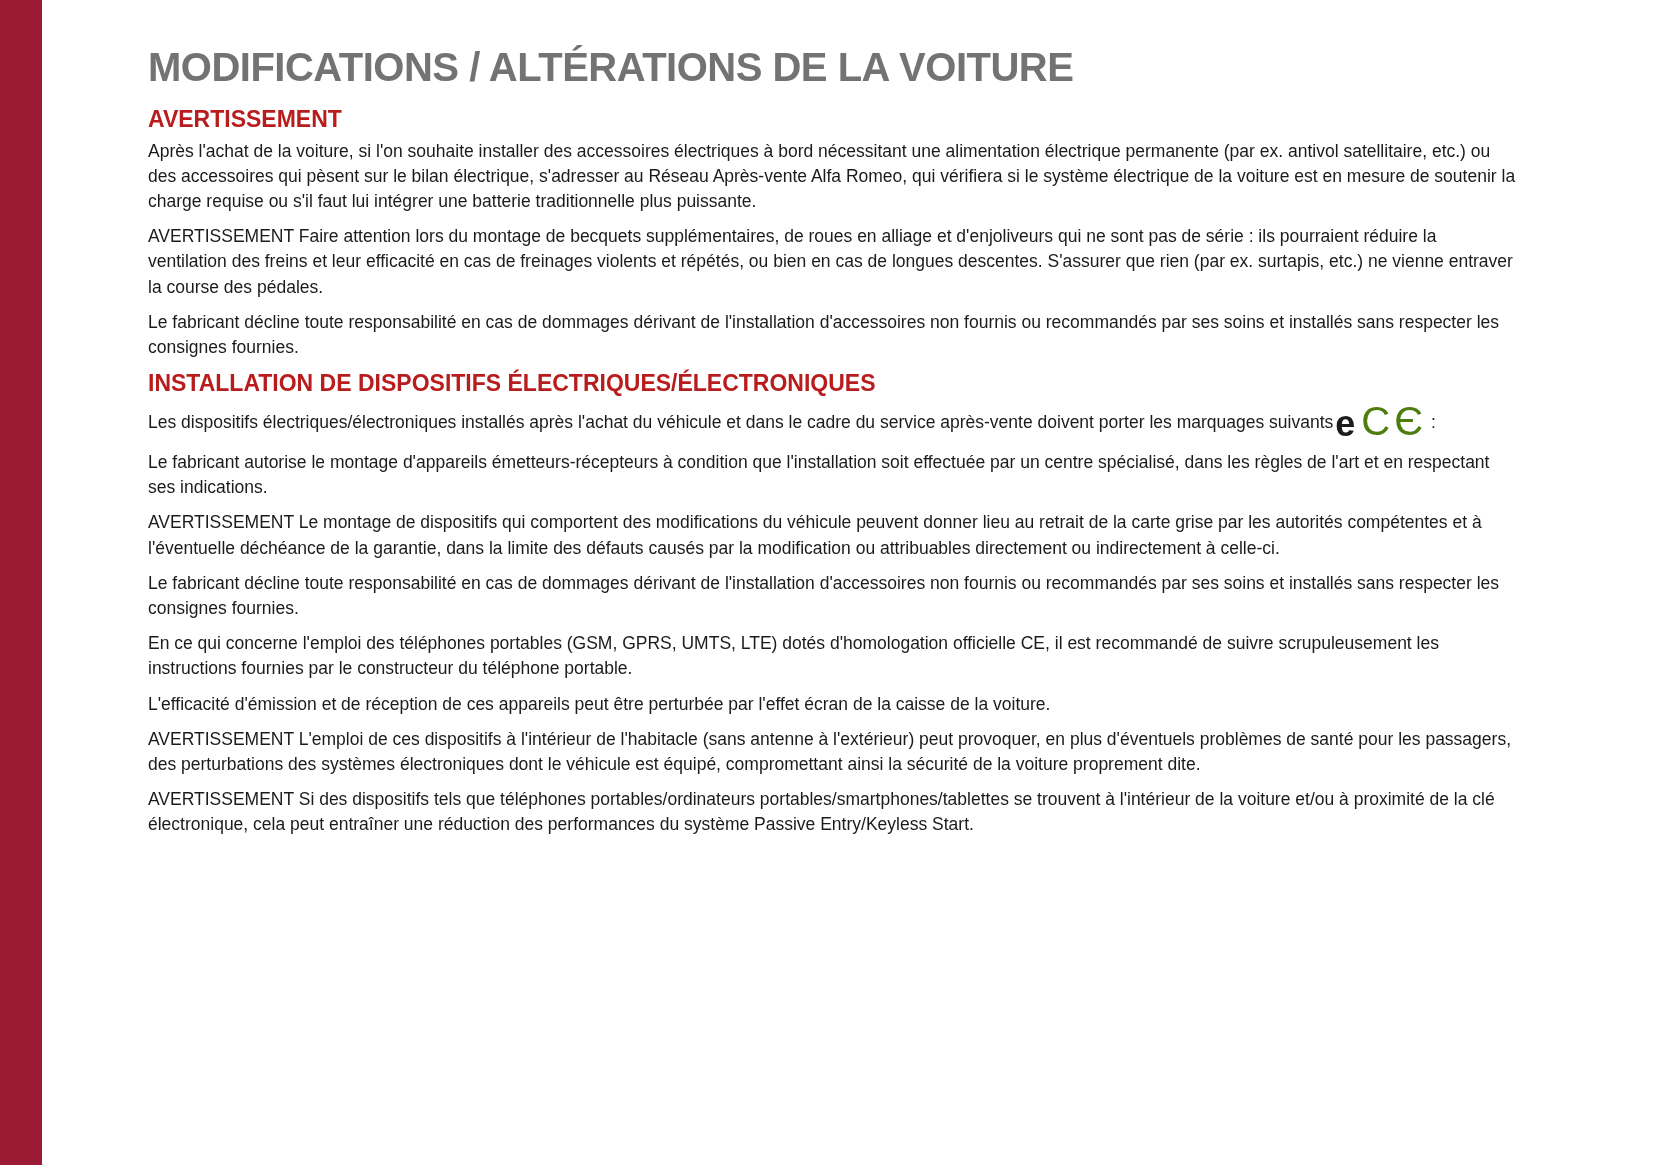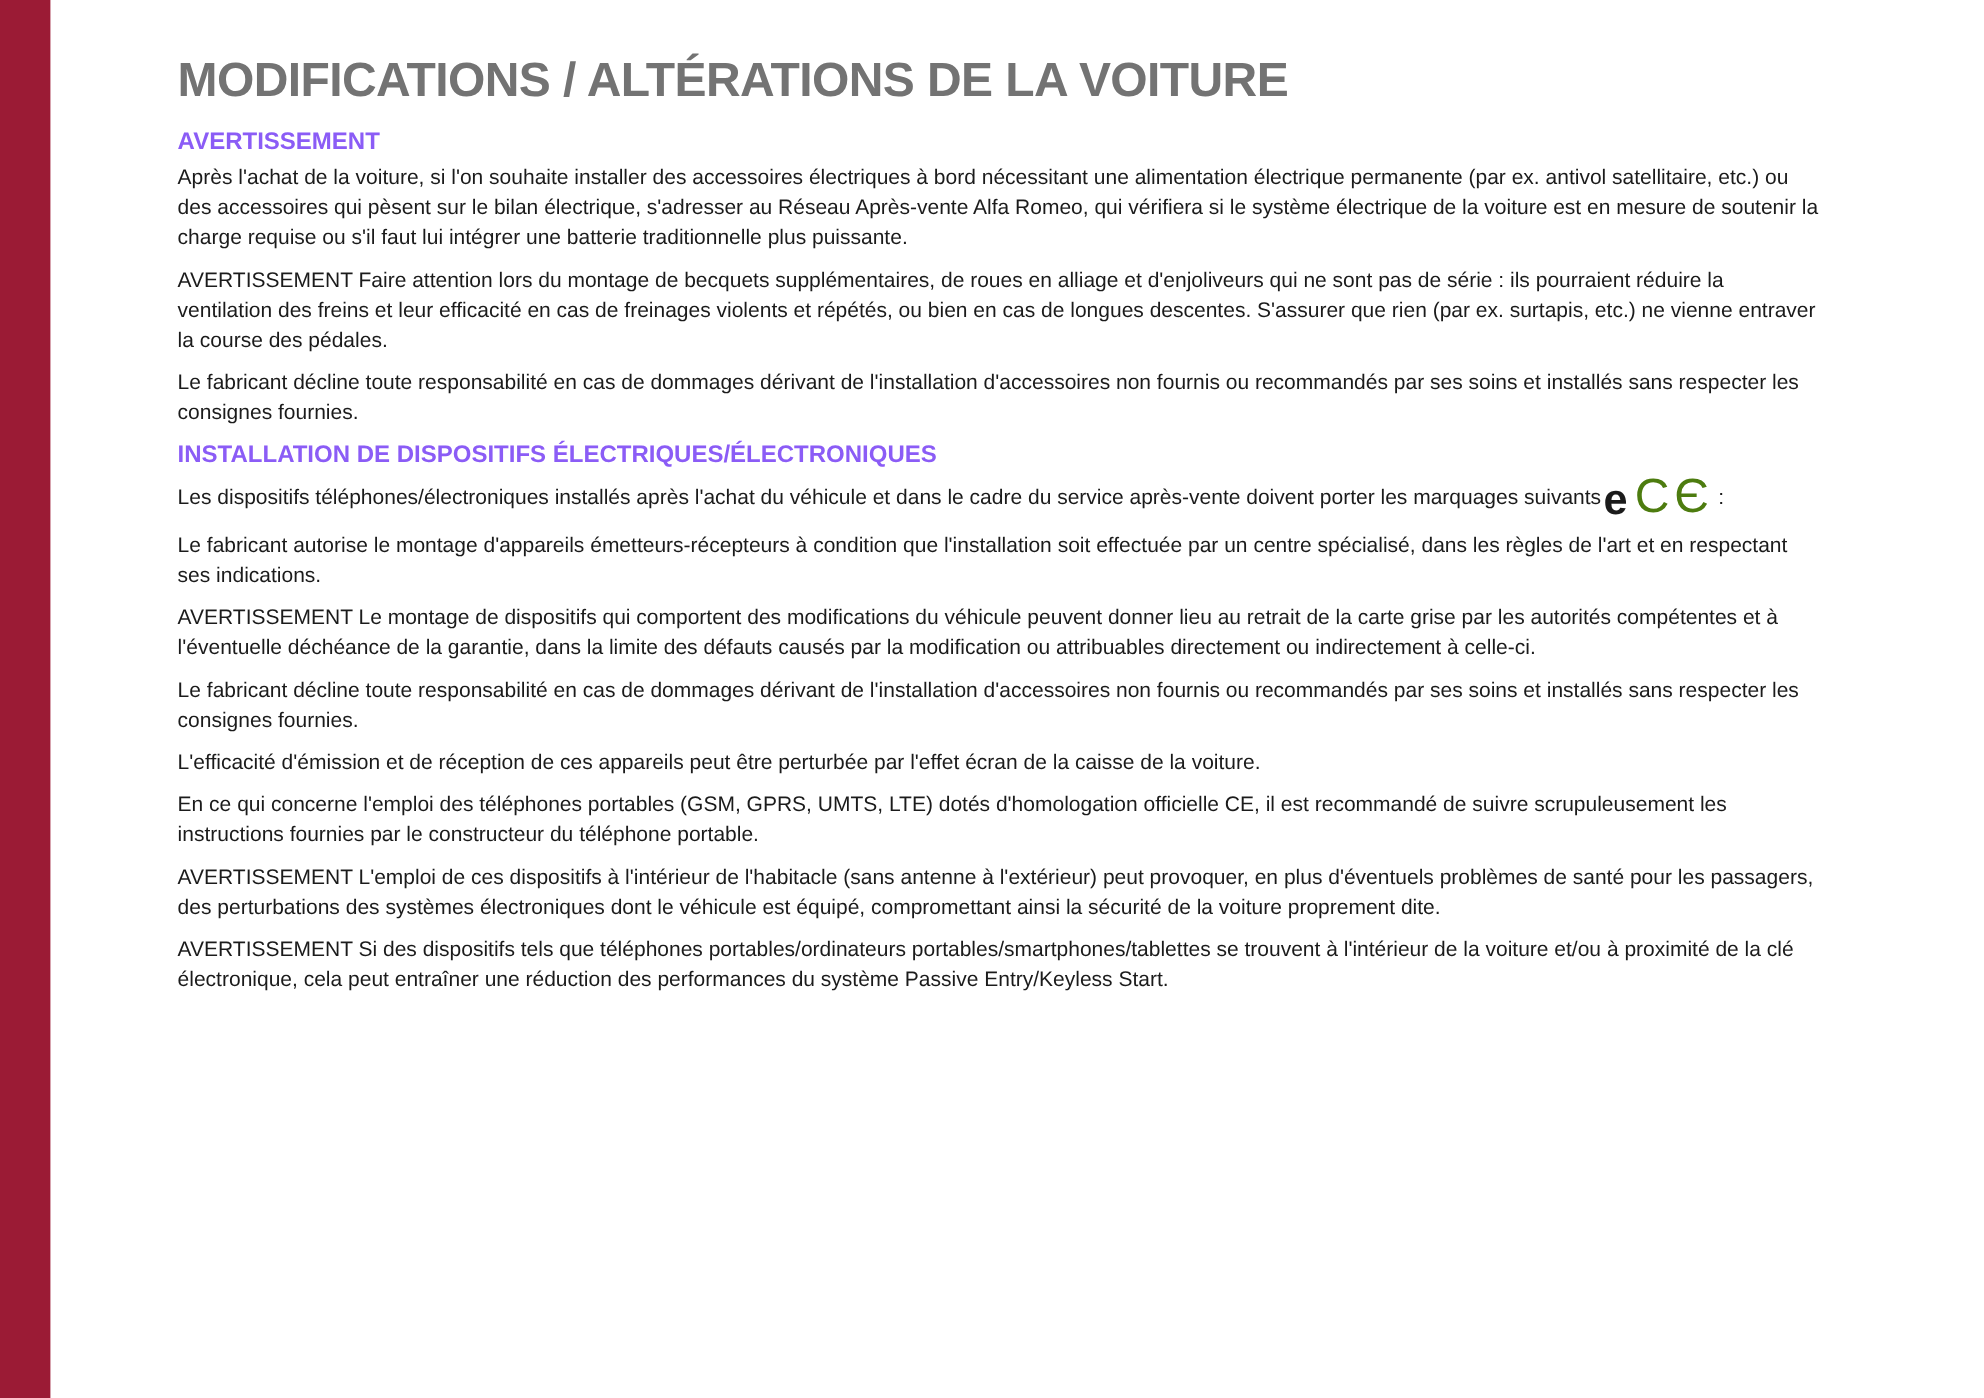--- a/index.html
+++ b/index.html
@@ -31,22 +31,22 @@
   }
   .page-title {
     color: #737373;
     font-size: 40px;
     font-weight: 800;
     letter-spacing: -0.5px;
     margin: 0 0 18px 0;
     line-height: 1.05;
   }
   .section-heading {
-    color: #8b5cf6;
-    font-size: 20px;
+    color: #b91c1c;
+    font-size: 23px;
     font-weight: 700;
     margin: 10px 0 5px 0;
     line-height: 1.2;
   }
   .body-paragraph {
     font-size: 17.5px;
     line-height: 1.44;
     margin: 0 0 10px 0;
   }
   .marking-paragraph {
@@ -88,26 +88,26 @@
   </section>
 
   <section>
     <p class="body-paragraph">Après l'achat de la voiture, si l'on souhaite installer des accessoires électriques à bord nécessitant une alimentation électrique permanente (par ex. antivol satellitaire, etc.) ou des accessoires qui pèsent sur le bilan électrique, s'adresser au Réseau Après-vente Alfa Romeo, qui vérifiera si le système électrique de la voiture est en mesure de soutenir la charge requise ou s'il faut lui intégrer une batterie traditionnelle plus puissante.</p>
     <p class="body-paragraph">AVERTISSEMENT Faire attention lors du montage de becquets supplémentaires, de roues en alliage et d'enjoliveurs qui ne sont pas de série : ils pourraient réduire la ventilation des freins et leur efficacité en cas de freinages violents et répétés, ou bien en cas de longues descentes. S'assurer que rien (par ex. surtapis, etc.) ne vienne entraver la course des pédales.</p>
     <p class="body-paragraph">Le fabricant décline toute responsabilité en cas de dommages dérivant de l'installation d'accessoires non fournis ou recommandés par ses soins et installés sans respecter les consignes fournies.</p>
   </section>
 
   <section>
     <h2 class="section-heading">INSTALLATION DE DISPOSITIFS ÉLECTRIQUES/ÉLECTRONIQUES</h2>
-    <p class="marking-paragraph"><span>Les dispositifs téléphones/électroniques installés après l'achat du véhicule et dans le cadre du service après-vente doivent porter les marquages suivants</span><span class="e-mark">e</span><span class="ce-mark">CЄ</span><span>:</span></p>
+    <p class="marking-paragraph"><span>Les dispositifs électriques/électroniques installés après l'achat du véhicule et dans le cadre du service après-vente doivent porter les marquages suivants</span><span class="e-mark">e</span><span class="ce-mark">CЄ</span><span>:</span></p>
     <p class="body-paragraph">Le fabricant autorise le montage d'appareils émetteurs-récepteurs à condition que l'installation soit effectuée par un centre spécialisé, dans les règles de l'art et en respectant ses indications.</p>
     <p class="body-paragraph">AVERTISSEMENT Le montage de dispositifs qui comportent des modifications du véhicule peuvent donner lieu au retrait de la carte grise par les autorités compétentes et à l'éventuelle déchéance de la garantie, dans la limite des défauts causés par la modification ou attribuables directement ou indirectement à celle-ci.</p>
     <p class="body-paragraph">Le fabricant décline toute responsabilité en cas de dommages dérivant de l'installation d'accessoires non fournis ou recommandés par ses soins et installés sans respecter les consignes fournies.</p>
   </section>
 
   <section>
+    <p class="body-paragraph">En ce qui concerne l'emploi des téléphones portables (GSM, GPRS, UMTS, LTE) dotés d'homologation officielle CE, il est recommandé de suivre scrupuleusement les instructions fournies par le constructeur du téléphone portable.</p>
     <p class="body-paragraph">L'efficacité d'émission et de réception de ces appareils peut être perturbée par l'effet écran de la caisse de la voiture.</p>
-    <p class="body-paragraph">En ce qui concerne l'emploi des téléphones portables (GSM, GPRS, UMTS, LTE) dotés d'homologation officielle CE, il est recommandé de suivre scrupuleusement les instructions fournies par le constructeur du téléphone portable.</p>
     <p class="body-paragraph">AVERTISSEMENT L'emploi de ces dispositifs à l'intérieur de l'habitacle (sans antenne à l'extérieur) peut provoquer, en plus d'éventuels problèmes de santé pour les passagers, des perturbations des systèmes électroniques dont le véhicule est équipé, compromettant ainsi la sécurité de la voiture proprement dite.</p>
     <p class="body-paragraph">AVERTISSEMENT Si des dispositifs tels que téléphones portables/ordinateurs portables/smartphones/tablettes se trouvent à l'intérieur de la voiture et/ou à proximité de la clé électronique, cela peut entraîner une réduction des performances du système Passive Entry/Keyless Start.</p>
   </section>
 
 </div>
 
 </body></html>

